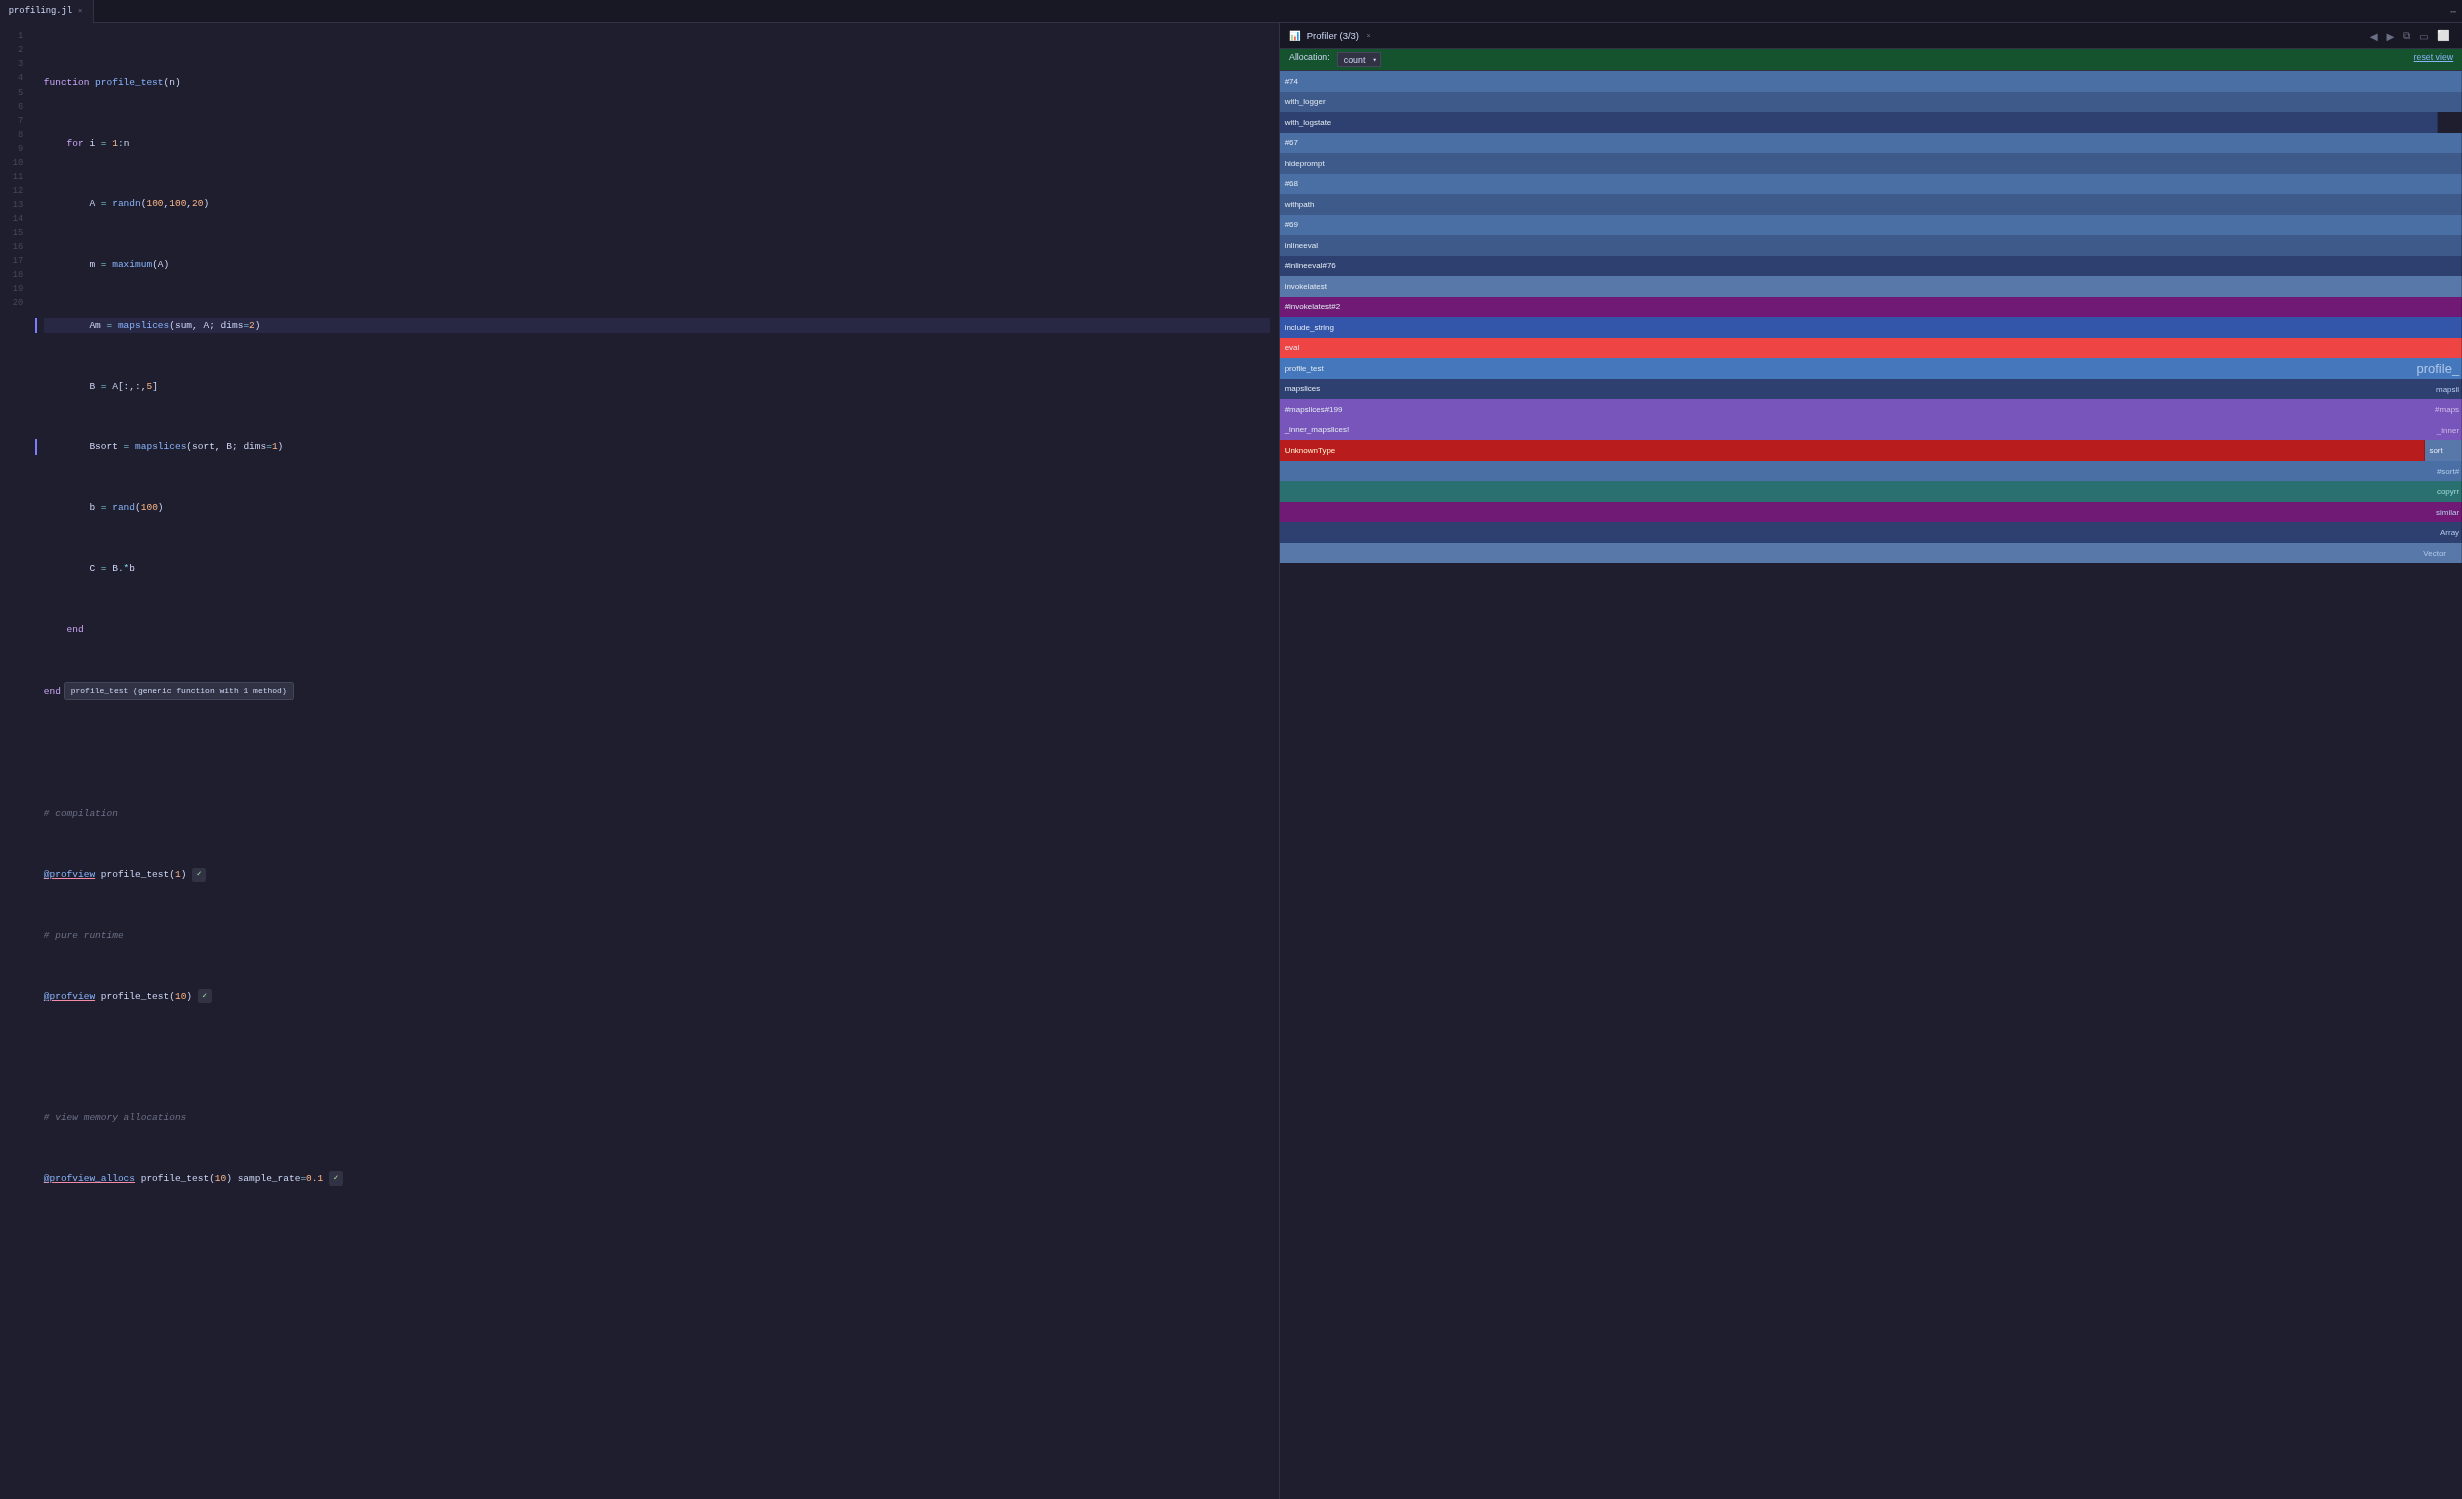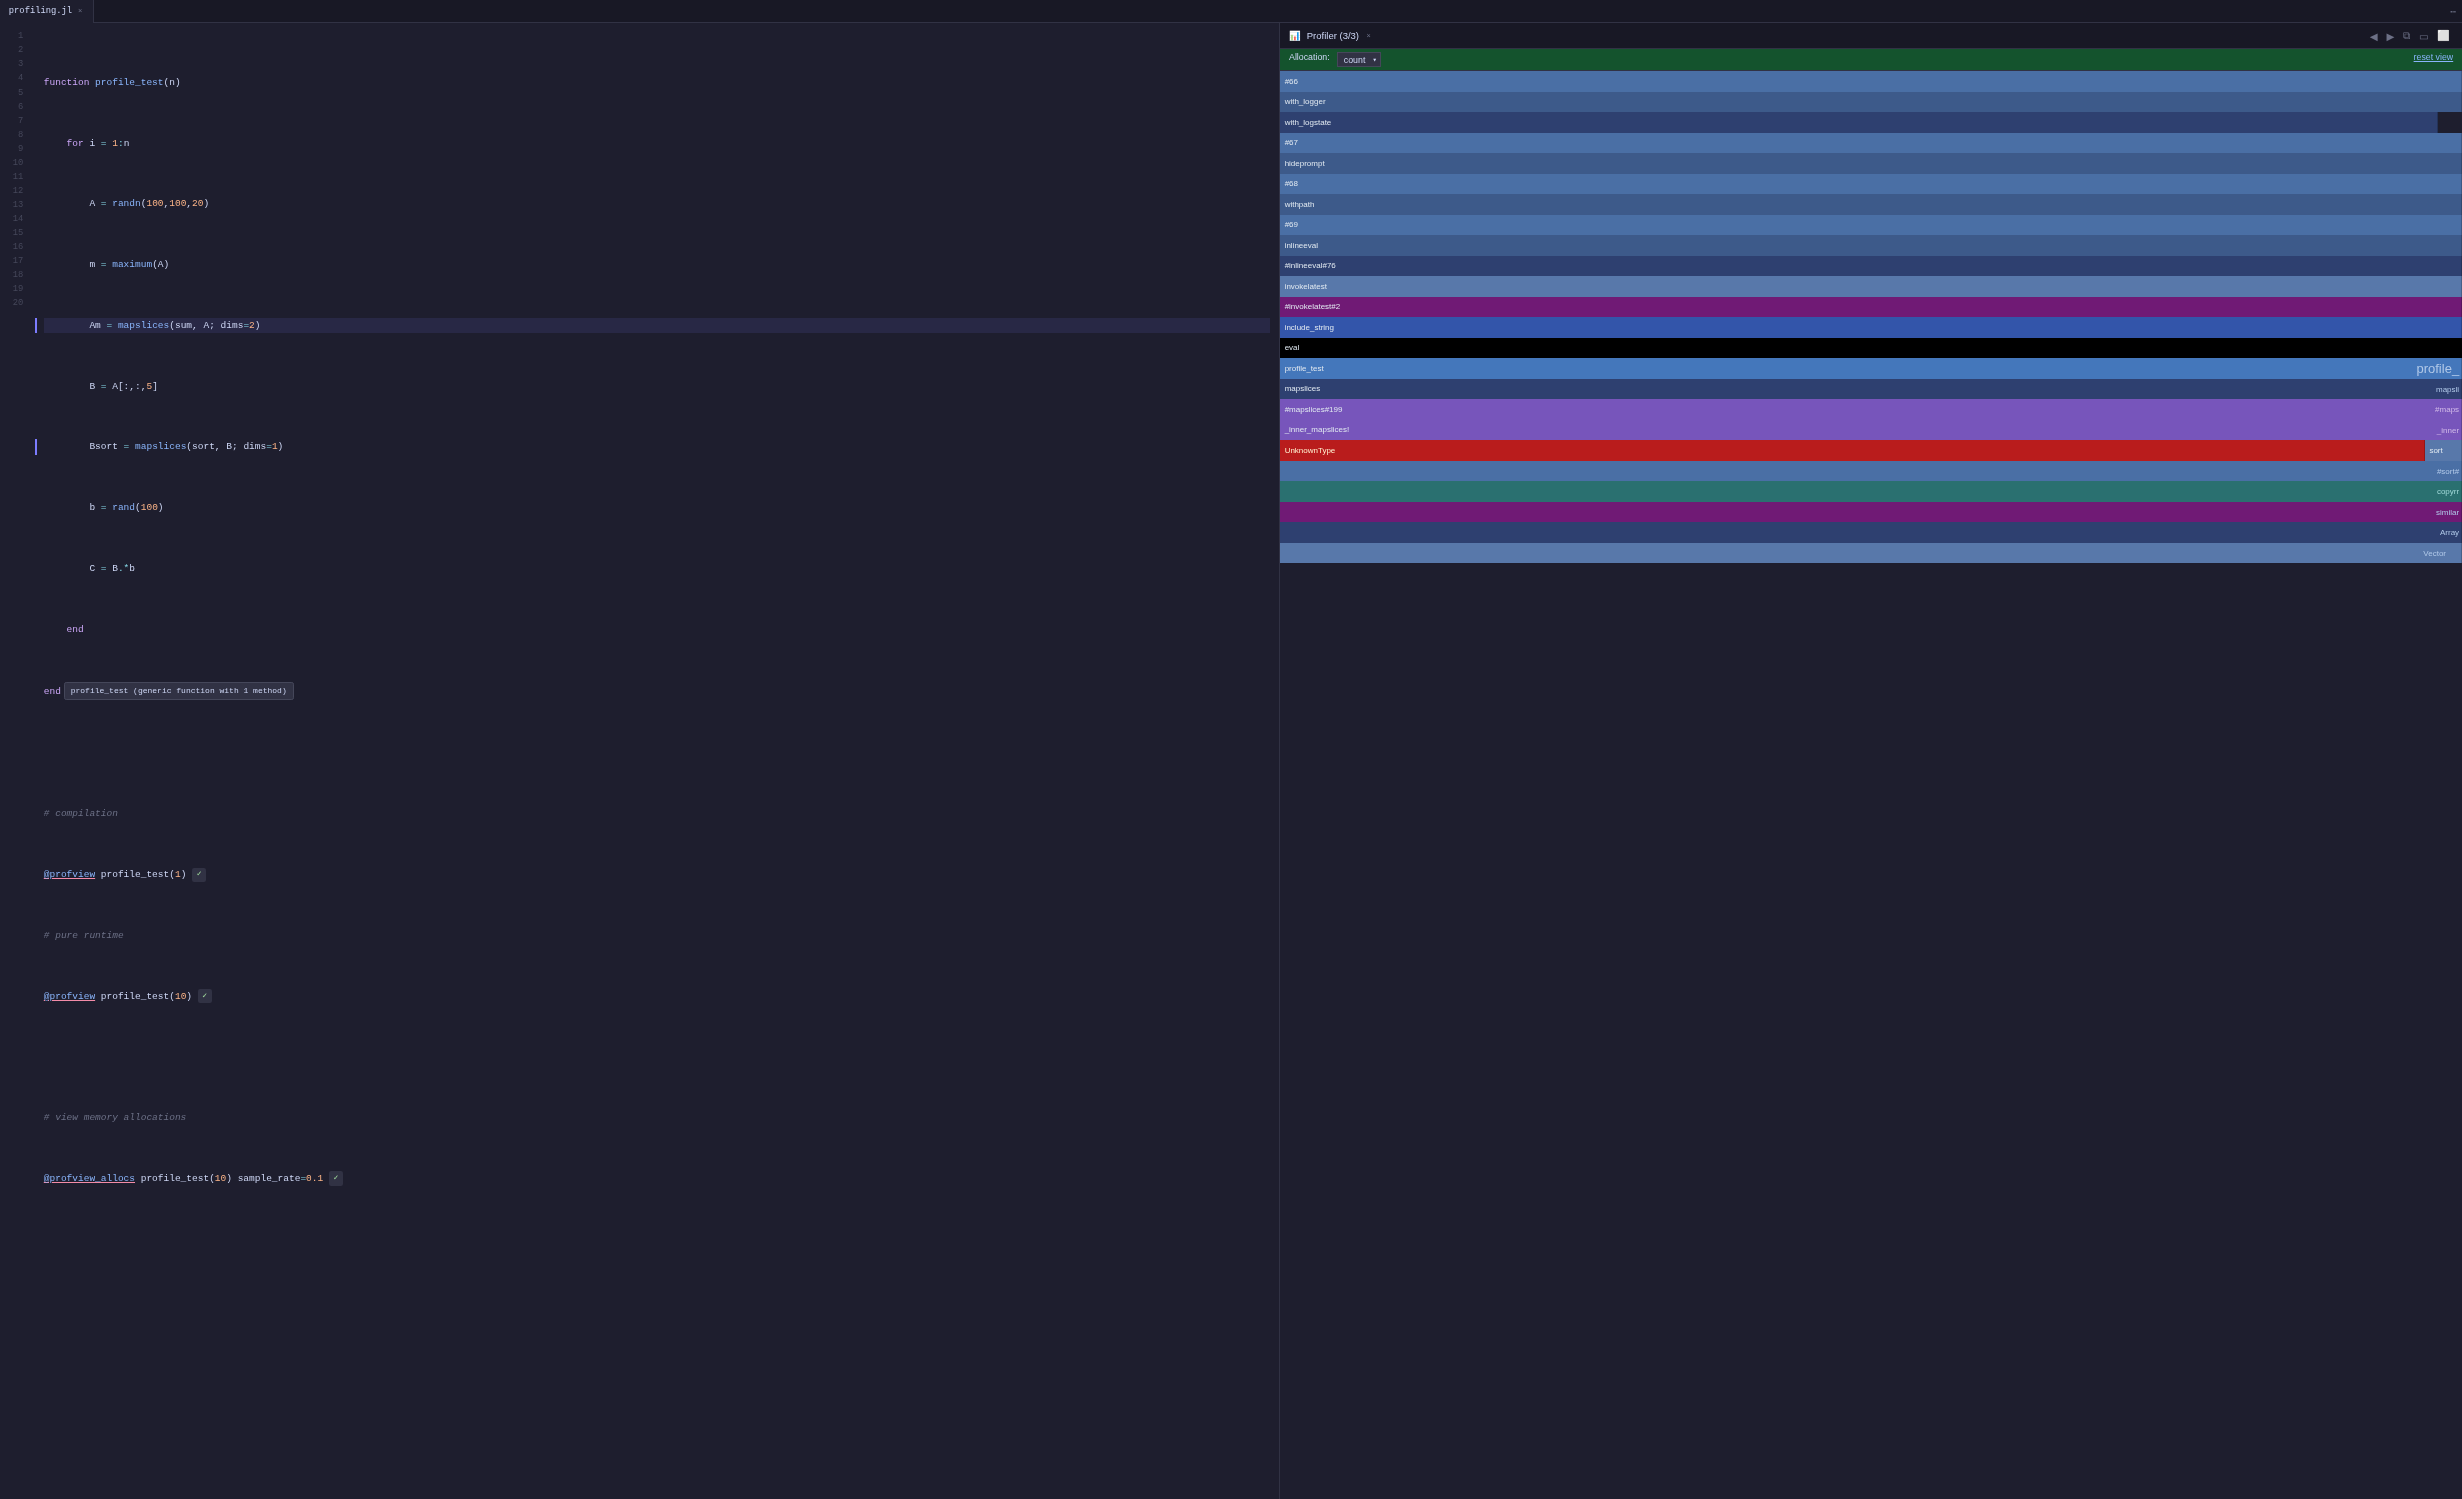--- a/index.html
+++ b/index.html
@@ -279,21 +279,21 @@
       border-right: 0.7px solid rgba(0,0,0,0.2);
     }
 
     
     .fb-blue1 { background: #4a6fa5; color: #e0e8f0; }
     .fb-blue2 { background: #3d5a8a; color: #e0e8f0; }
     .fb-blue3 { background: #2e4070; color: #e0e8f0; }
     .fb-blue4 { background: #5878aa; color: #e0e8f0; }
     .fb-blue5 { background: #701a75; color: #e0e8f0; }
     .fb-blue6 { background: #3355aa; color: #e0e8f0; }
-    .fb-indigo { background: #000000; color: #e0e8f0; }
+    .fb-indigo { background: #ef4444; color: #e0e8f0; }
     .fb-purple { background: #7755bb; color: #e0e8f0; }
     .fb-gold { background: #b91c1c; color: #fff0d0; }
     .fb-teal { background: #2a7070; color: #d0f0f0; }
     .fb-mid-blue { background: #4477bb; color: #e0e8f0; }
 
     .icon-btn {
       background: none;
       border: none;
       color: #6c7086;
       cursor: pointer;
@@ -451,21 +451,21 @@
           <option>size</option>
           <option>none</option>
         </select>
       </div>
       <button class="reset-view-btn">reset view</button>
     </div>
 
     <div class="flamegraph">
 
       <div class="flame-row">
-        <div class="flame-block fb-blue1" style="width:100%">#66</div>
+        <div class="flame-block fb-blue1" style="width:100%">#74</div>
       </div>
 
       <div class="flame-row">
         <div class="flame-block fb-blue2" style="width:100%">with_logger</div>
       </div>
 
       <div class="flame-row">
         <div class="flame-block fb-blue3" style="width:98%">with_logstate</div>
       </div>
 

